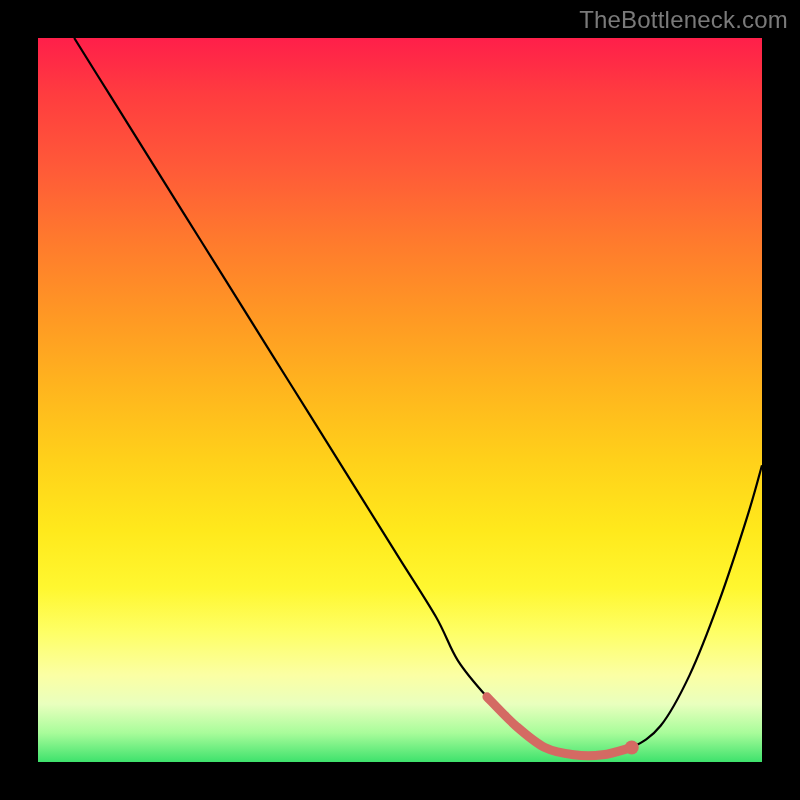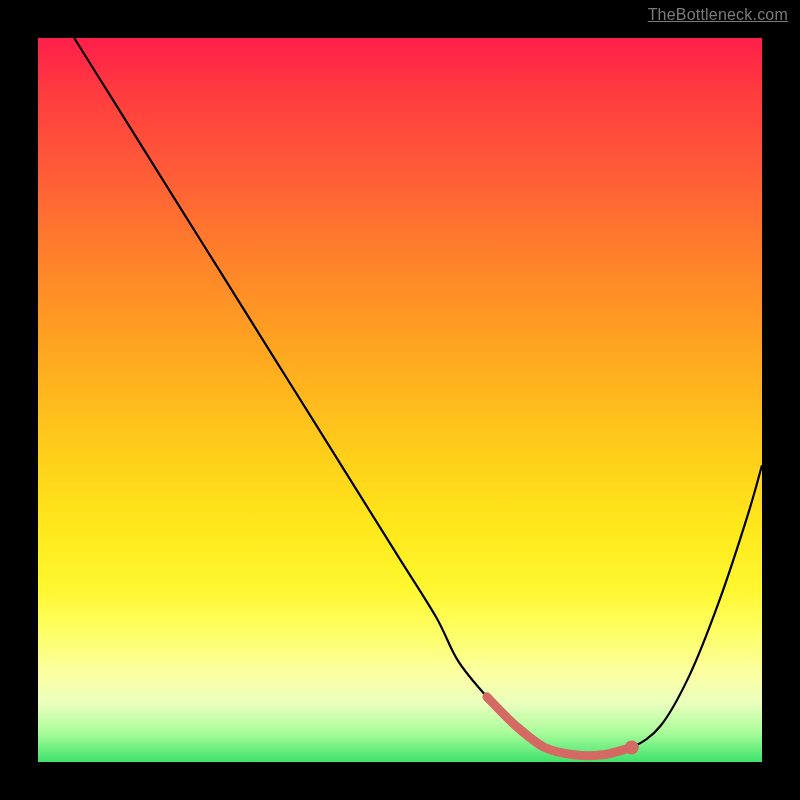--- a/index.html
+++ b/index.html
@@ -49,24 +49,23 @@
       #e9ffbe 92%,
       #a8fc9a 96%,
       #3ee26c 100%
     );
   }
   .watermark {
     position: absolute;
     top: 6px;
     right: 12px;
     color: #7a7a7a;
-    font-size: 16px;
+    font-size: 24px;
     font-weight: 500;
     letter-spacing: 0.2px;
-    text-decoration: underline;
   }
   svg.curve {
     position: absolute;
     left: 0;
     top: 0;
     width: 724px;
     height: 724px;
   }
 </style>
 </head>

